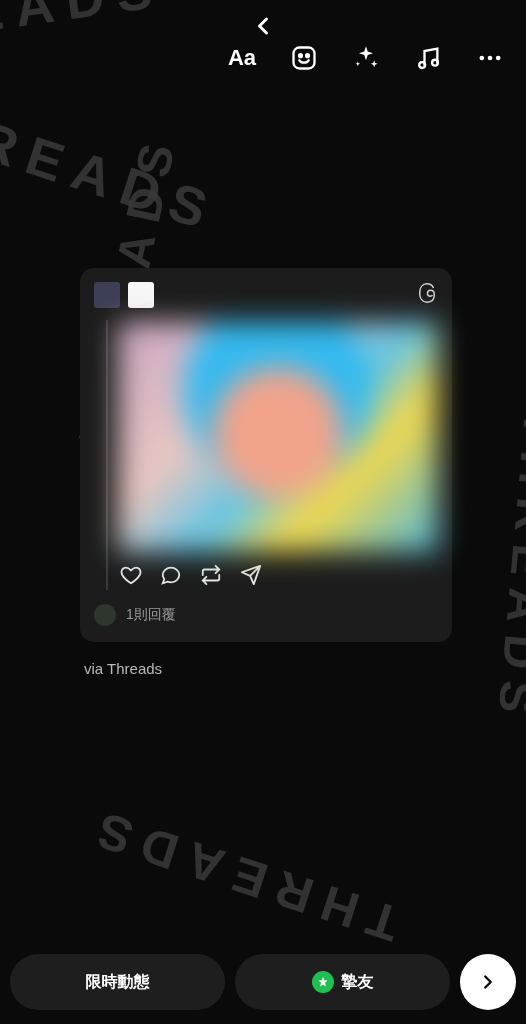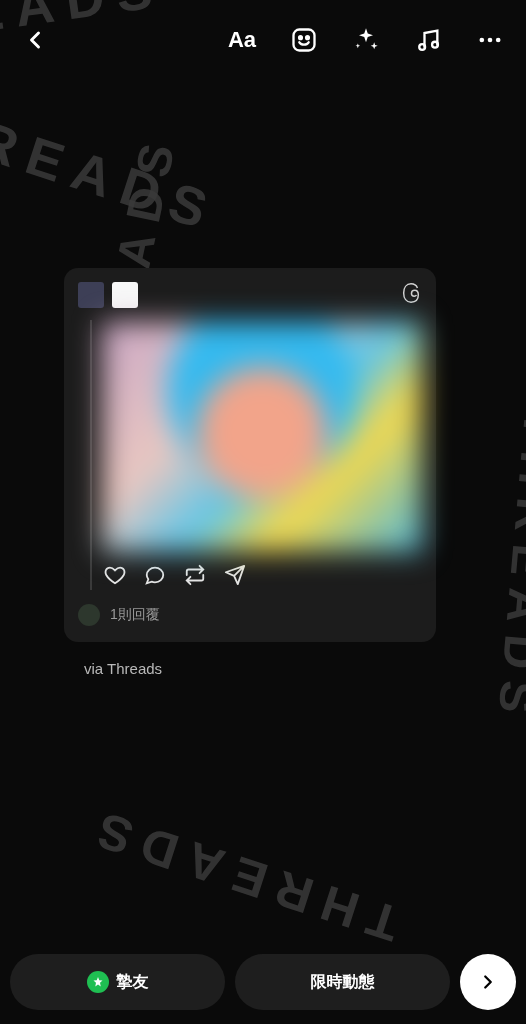--- a/index.html
+++ b/index.html
@@ -35,36 +35,37 @@
 
     
     .topbar {
       position: absolute;
       top: 12px; left: 0; right: 0;
       height: 56px;
       display: flex;
       align-items: center;
       padding: 0 18px;
       z-index: 10;
+      flex-direction: column;
     }
     .back { width: 34px; height: 34px; display:flex; align-items:center; justify-content:center;}
     .tools {
       margin-left: auto;
       display: flex;
       gap: 26px;
       align-items: center;
     }
     .tool { width: 36px; height: 36px; display:flex; align-items:center; justify-content:center; }
     .tool svg, .back svg { width: 28px; height: 28px; }
 
     
     .card {
       position: absolute;
       top: 268px;
-      left: 64px;
+      left: 80px;
       width: 372px;
       background: #1c1c1c;
       border-radius: 14px;
       padding: 14px 14px 16px 14px;
       z-index: 5;
     }
     .card-head {
       display: flex;
       align-items: center;
       gap: 8px;
@@ -242,28 +243,28 @@
   <div class="reply-row">
     <div class="reply-avatar"></div>
     <div class="reply-text">1則回覆</div>
   </div>
 </div>
 
 <div class="via">via Threads</div>
 
 <div class="bottombar">
   <div class="pill">
+    <span>限時動態</span>
+  </div>
+  <div class="pill">
     <span class="star">
       <svg viewBox="0 0 24 24" width="12" height="12" fill="#fff">
           <path d="M12 2l2.5 6.5L21 9l-5 4.5L17.5 21 12 17l-5.5 4L8 13.5 3 9l6.5-.5z"></path>
         </svg>
     </span>
     <span>摯友</span>
-  </div>
-  <div class="pill">
-    <span>限時動態</span>
   </div>
   <div class="nextbtn">
     <svg viewBox="0 0 24 24" fill="none" stroke="#000" stroke-width="2.5" stroke-linecap="round" stroke-linejoin="round">
         <polyline points="9 18 15 12 9 6"></polyline>
       </svg>
   </div>
 </div>
 
 </body></html>

